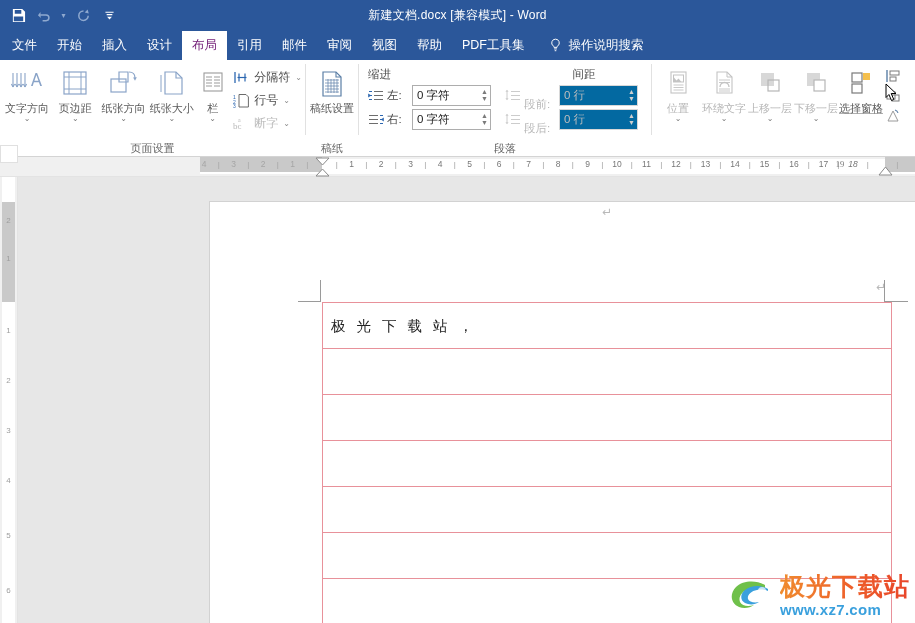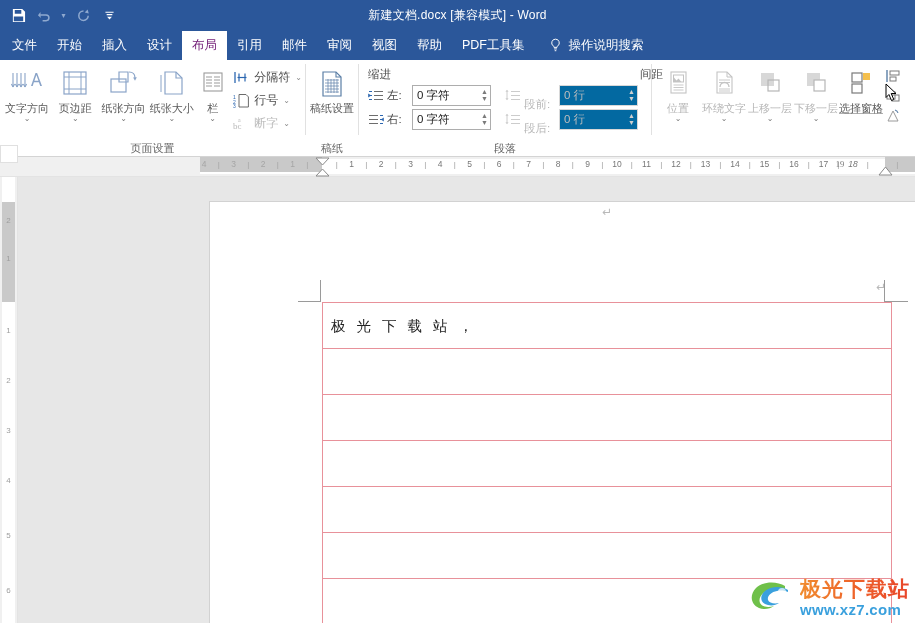--- a/index.html
+++ b/index.html
@@ -256,21 +256,21 @@
   }
 
   
   .watermark {
     position: absolute;
     right: 5px; bottom: 6px;
     display: flex; align-items: center; gap: 5px;
   }
   .wm-text { display: flex; flex-direction: column; line-height: 1; }
   .wm-title {
-    font-size: 21px; font-weight: bold;
+    font-size: 25px; font-weight: bold;
     background: linear-gradient(90deg,#f08c2e 0%,#ee5f2a 55%,#e8452a 100%);
     -webkit-background-clip: text;
     background-clip: text;
     color: transparent;
     letter-spacing: 1px;
   }
   .wm-url {
     font-size: 15px; font-weight: bold;
     color: #3aa0dd;
     letter-spacing: .3px;
@@ -491,21 +491,21 @@
               <span>0 字符</span>
               <span class="arrows">
                   <span>▲</span>
                   <span>▼</span>
                 </span>
             </span>
           </div>
         </div>
 
         <div class="paracol" style="margin-left:14px">
-          <div class="paracol-head" style="text-align:right;width:158px">间距</div>
+          <div class="paracol-head" style="text-align:center;width:158px">间距</div>
           <div class="parow gray">
             <span class="picon">
               <svg width="16" height="13" viewBox="0 0 16 13">
                 <path d="M6 2.5h9M6 6.5h9M6 10.5h9" stroke="#cccccc" stroke-width="1.1"></path>
                 <path d="M2 1.5v9" stroke="#cccccc" stroke-width="1"></path>
                 <path d="M2 .8l1.6 2H.4zM2 11.2l1.6-2H.4z" fill="#cccccc"></path>
               </svg>
             </span>
             <span class="plab w2">段前:</span>
             <span class="spin dis">

